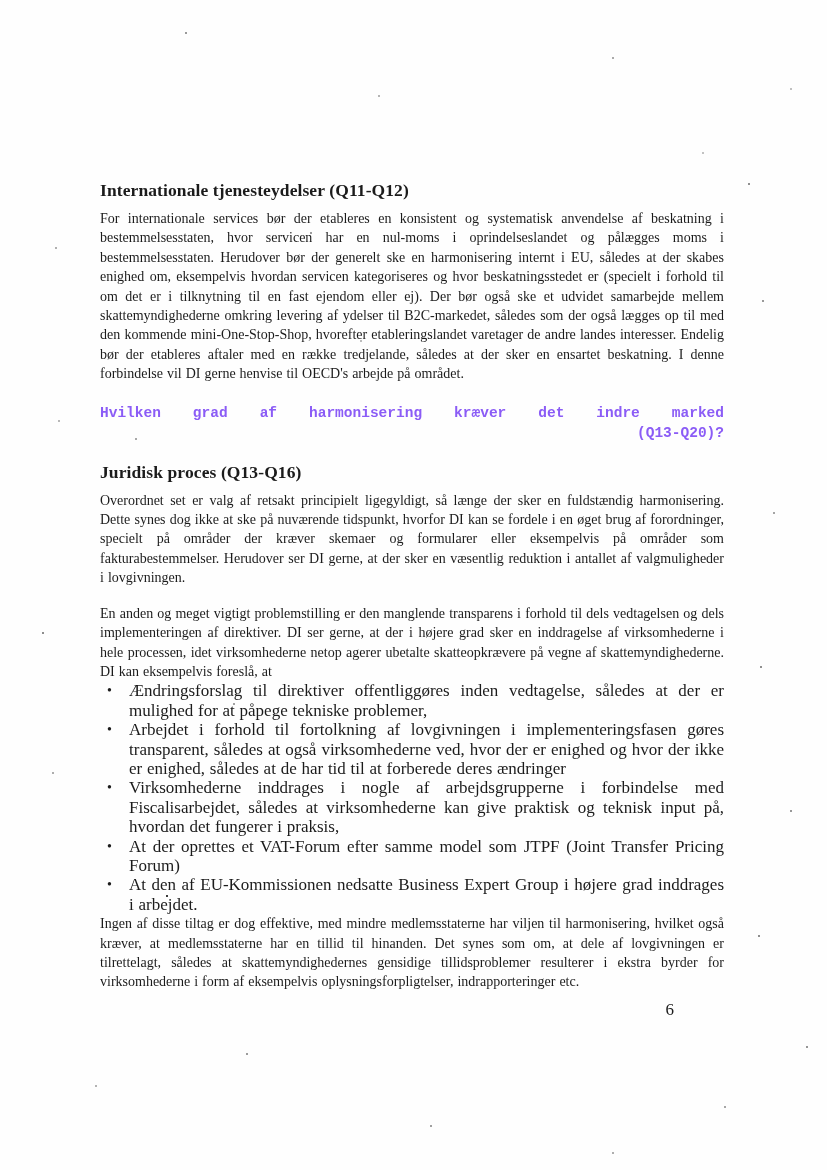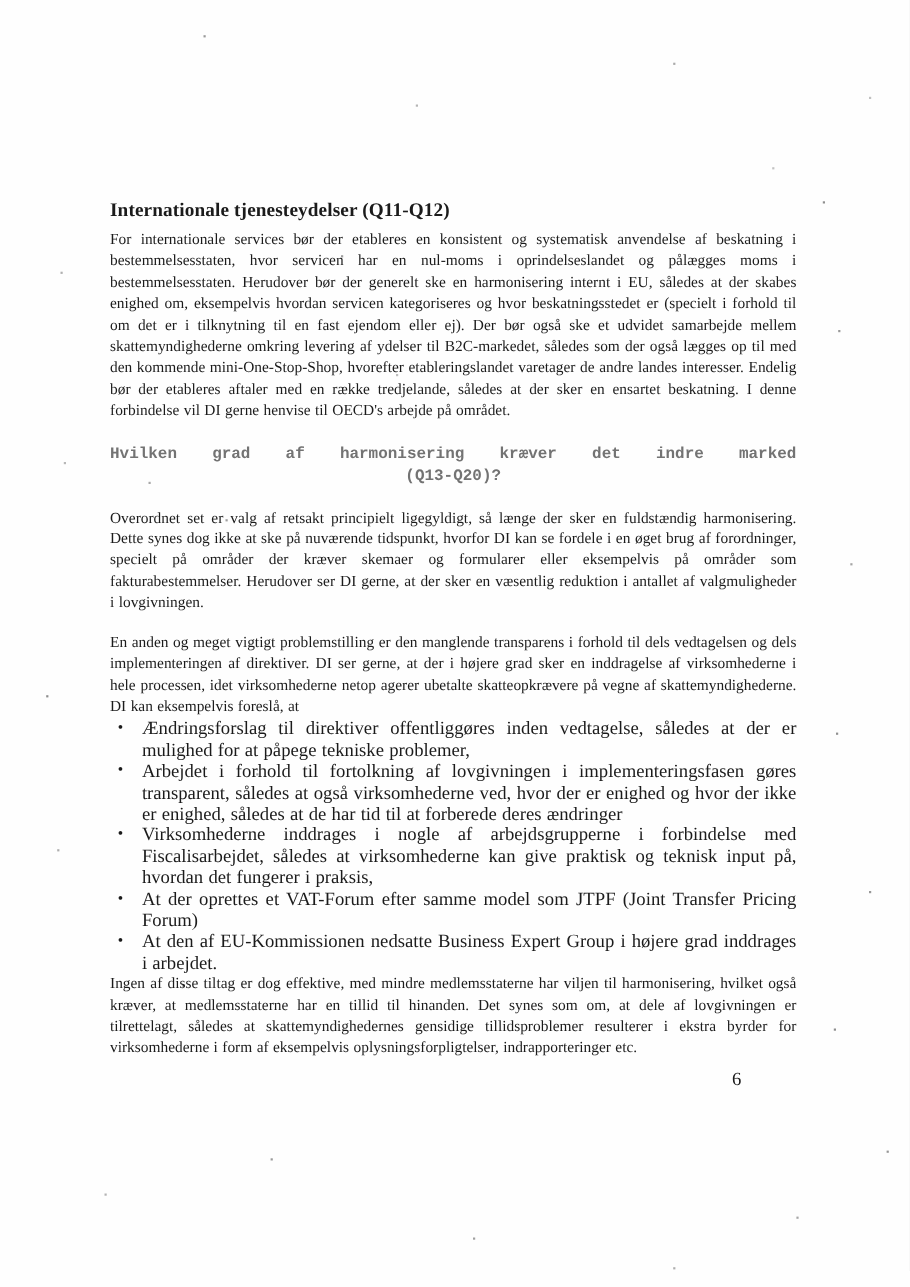--- a/index.html
+++ b/index.html
@@ -39,28 +39,28 @@
   }
   .mb {
     margin-bottom: 16px;
   }
   .question-heading {
     font-family: "Liberation Mono", monospace;
     font-weight: bold;
     font-size: 14.5px;
     line-height: 20px;
     margin: 19px 0 19px 0;
-    color: #737373;
+    color: #8b5cf6;
   }
   .question-line1 {
     text-align: justify;
     text-align-last: justify;
   }
   .question-line2 {
-    text-align: center;
+    text-align: right;
   }
   .bullet-list {
     list-style: none;
     margin: 0;
     padding: 0;
   }
   .bullet-item {
     position: relative;
     padding-left: 29px;
     font-size: 17px;
@@ -109,20 +109,21 @@
 
     <h2 class="sec-heading">Internationale tjenesteydelser (Q11-Q12)</h2>
 
     <p class="body-par mb">For internationale services bør der etableres en konsistent og systematisk anvendelse af beskatning i bestemmelsesstaten, hvor servicen har en nul-moms i oprindelseslandet og pålægges moms i bestemmelsesstaten. Herudover bør der generelt ske en harmonisering internt i EU, således at der skabes enighed om, eksempelvis hvordan servicen kategoriseres og hvor beskatningsstedet er (specielt i forhold til om det er i tilknytning til en fast ejendom eller ej). Der bør også ske et udvidet samarbejde mellem skattemyndighederne omkring levering af ydelser til B2C-markedet, således som der også lægges op til med den kommende mini-One-Stop-Shop, hvorefter etableringslandet varetager de andre landes interesser. Endelig bør der etableres aftaler med en række tredjelande, således at der sker en ensartet beskatning. I denne forbindelse vil DI gerne henvise til OECD's arbejde på området.</p>
 
     <div class="question-heading">
       <div class="question-line1">Hvilken grad af harmonisering kræver det indre marked</div>
       <div class="question-line2">(Q13-Q20)?</div>
     </div>
 
+    <h2 class="sec-heading">Juridisk proces (Q13-Q16)</h2>
 
     <p class="body-par mb">Overordnet set er valg af retsakt principielt ligegyldigt, så længe der sker en fuldstændig harmonisering. Dette synes dog ikke at ske på nuværende tidspunkt, hvorfor DI kan se fordele i en øget brug af forordninger, specielt på områder der kræver skemaer og formularer eller eksempelvis på områder som fakturabestemmelser. Herudover ser DI gerne, at der sker en væsentlig reduktion i antallet af valgmuligheder i lovgivningen.</p>
 
     <p class="body-par">En anden og meget vigtigt problemstilling er den manglende transparens i forhold til dels vedtagelsen og dels implementeringen af direktiver. DI ser gerne, at der i højere grad sker en inddragelse af virksomhederne i hele processen, idet virksomhederne netop agerer ubetalte skatteopkrævere på vegne af skattemyndighederne. DI kan eksempelvis foreslå, at</p>
 
     <ul class="bullet-list">
       <li class="bullet-item">
         <span class="bullet-dot">•</span>
         <span>Ændringsforslag til direktiver offentliggøres inden vedtagelse, således at der er mulighed for at påpege tekniske problemer,</span>
       </li>

